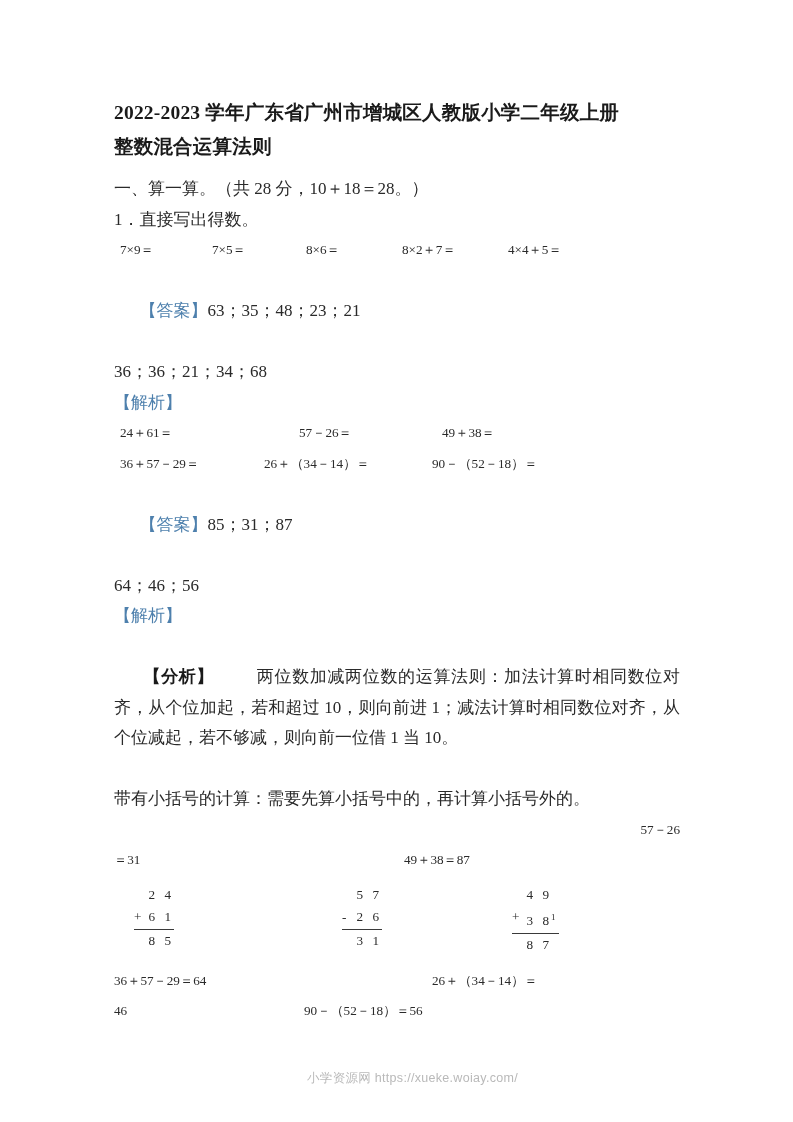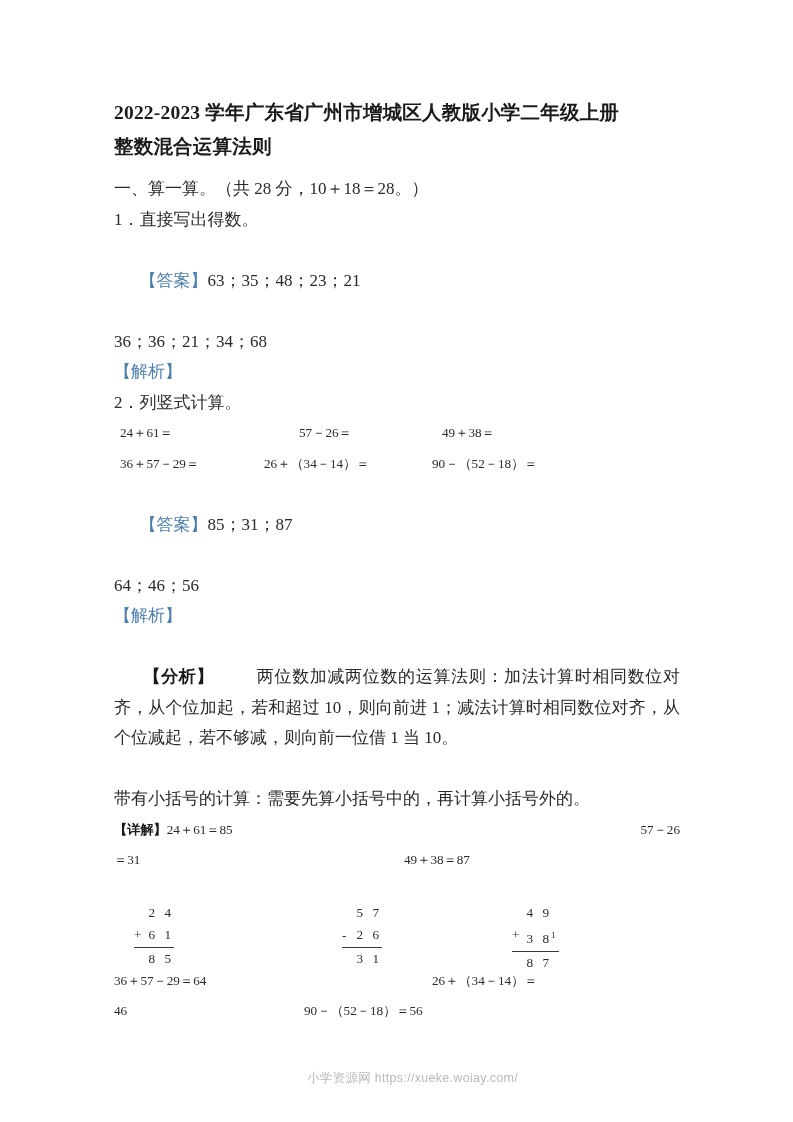--- a/index.html
+++ b/index.html
@@ -89,21 +89,20 @@
   .vcalc-band {
     position: relative;
     height: 82px;
     margin-top: 8px;
   }
   .vcalc {
     position: absolute;
     top: 0;
     font-size: 13.2px;
     line-height: 22px;
-    margin-top: 18px;
   }
   .vcalc .vline {
     display: block;
     white-space: pre;
     text-align: right;
     letter-spacing: 2px;
   }
   .vcalc .op {
     position: absolute;
     left: 0;
@@ -148,29 +147,35 @@
 
     <h1 class="doc-title">
       <div>2022-2023 学年广东省广州市增城区人教版小学二年级上册</div>
       <div>整数混合运算法则</div>
     </h1>
 
     <p class="para">一、算一算。（共 28 分，10＋18＝28。）</p>
 
     <p class="para">1．直接写出得数。</p>
 
+    <div class="exrow">
+      <span style="left:6px;">7×9＝</span>
+      <span style="left:98px;">7×5＝</span>
+      <span style="left:192px;">8×6＝</span>
+      <span style="left:288px;">8×2＋7＝</span>
+      <span style="left:394px;">4×4＋5＝</span>
+    </div>
 
 
     <p class="para">
       <span class="tag-blue">【答案】</span><span>63；35；48；23；21</span>
     </p>
     <p class="para">36；36；21；34；68</p>
     <p class="para tag-blue">【解析】</p>
 
-    <p class="para">2．列竖式计算。</p>
 
     <div class="exrow">
       <span style="left:6px;">24＋61＝</span>
       <span style="left:185px;">57－26＝</span>
       <span style="left:328px;">49＋38＝</span>
     </div>
 
     <div class="exrow">
       <span style="left:6px;">36＋57－29＝</span>
       <span style="left:150px;">26＋（34－14）＝</span>
@@ -182,21 +187,20 @@
     </p>
     <p class="para">64；46；56</p>
     <p class="para tag-blue">【解析】</p>
 
     <p class="para para-justify">
       <span class="tag-black">【分析】</span><span class="gap-wide"></span><span>两位数加减两位数的运算法则：加法计算时相同数位对齐，从个位加起，若和超过 10，则向前进 1；减法计算时相同数位对齐，从个位减起，若不够减，则向前一位借 1 当 10。</span>
     </p>
     <p class="para">带有小括号的计算：需要先算小括号中的，再计算小括号外的。</p>
 
     <div class="splitrow">
-      <span class="left"><span class="tag-black">【详解】</span><span>24＋61＝85</span></span>
       <span class="right">57－26</span>
     </div>
 
     <div class="splitrow">
       <span class="left">＝31</span>
       <span class="mid" style="left:290px;">49＋38＝87</span>
     </div>
 
     <div class="vcalc-band">
 

